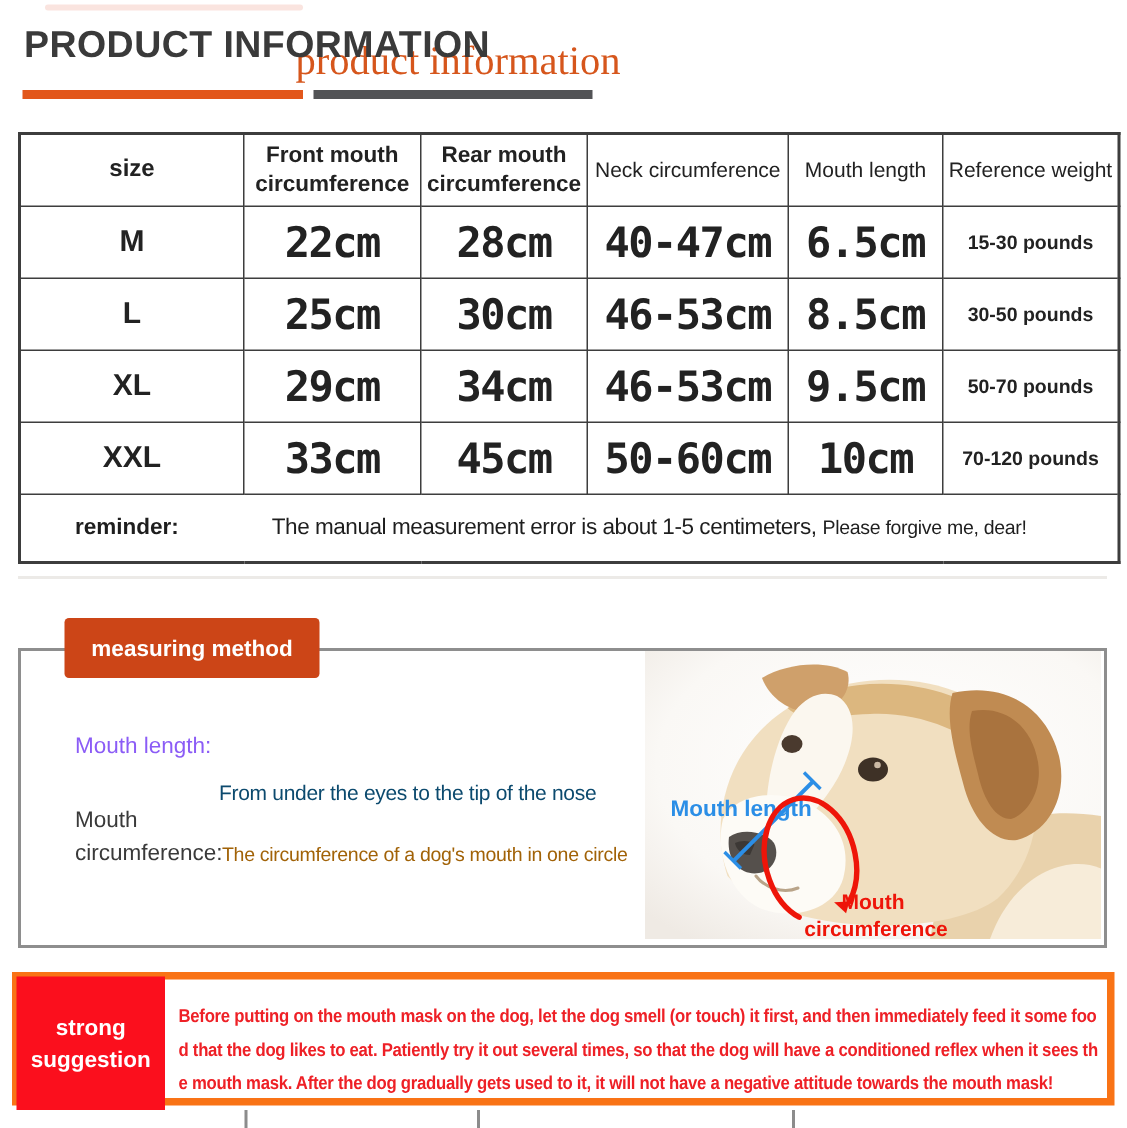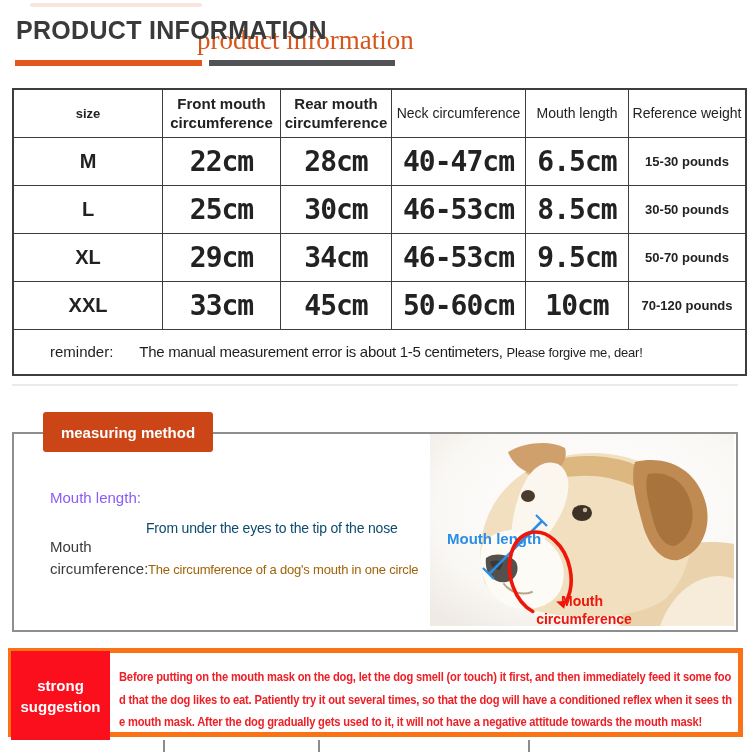--- a/index.html
+++ b/index.html
@@ -18,30 +18,30 @@
 
   
   .size-table{position:absolute;left:12px;top:88px;border-collapse:collapse;table-layout:fixed;
               width:726px;}
   .size-table td,.size-table th{border:1.5px solid #3d3d3d;padding:0;text-align:center;
               vertical-align:middle;color:#222;overflow:hidden;}
   .size-table{border:2px solid #3d3d3d;}
   .col0{width:148px;} .col1{width:117px;} .col2{width:110px;}
   .col3{width:133px;} .col4{width:102px;} .col5{width:116px;}
   tr.hdr{height:48px;} tr.datarow{height:48px;} tr.remrow{height:46px;}
-  .h-size{font-size:13px;font-weight:600;color:#2e2e2e;padding-right:46px;}
+  .h-size{font-size:16px;font-weight:600;color:#2e2e2e;padding-right:46px;}
   .h-two{font-size:15px;font-weight:700;color:#333;line-height:19px;}
   .h-one{font-size:14px;font-weight:400;color:#333;}
   .c-size{font-size:20px;font-weight:bold;color:#1c1c1c;padding-right:46px;}
   .c-num{font-family:"DejaVu Sans Mono",monospace;font-weight:bold;font-size:28px;
          color:#1e1e1e;letter-spacing:-1px;white-space:nowrap;}
   .c-wt{font-size:13px;font-weight:600;color:#1e1e1e;}
   .rem-cell{text-align:left !important;padding-left:36px !important;white-space:nowrap;}
-  .rem-label{font-size:15px;font-weight:normal;color:#1e1e1e;margin-right:26px;}
-  .rem-main{font-size:15px;color:#1e1e1e;letter-spacing:-.3px;}
+  .rem-label{font-size:15px;font-weight:bold;color:#1e1e1e;margin-right:26px;}
+  .rem-main{font-size:15px;color:#1e1e1e;letter-spacing:-.3px;margin-left:36px;}
   .rem-extra{font-size:13px;color:#1e1e1e;margin-left:4px;letter-spacing:-.2px;}
   .under-table-line{position:absolute;left:12px;top:384px;width:726px;height:2px;
          background:#eceae7;}
 
   
   .measure-box{position:absolute;left:12px;top:432px;width:722px;height:196px;
          border:2px solid #8e8e8e;background:#fff;}
   .measure-badge{position:absolute;left:43px;top:412px;width:170px;height:40px;background:#cc4517;
          border-radius:3px;display:flex;align-items:center;justify-content:center;
          color:#fff;font-size:15px;font-weight:bold;z-index:3;}

